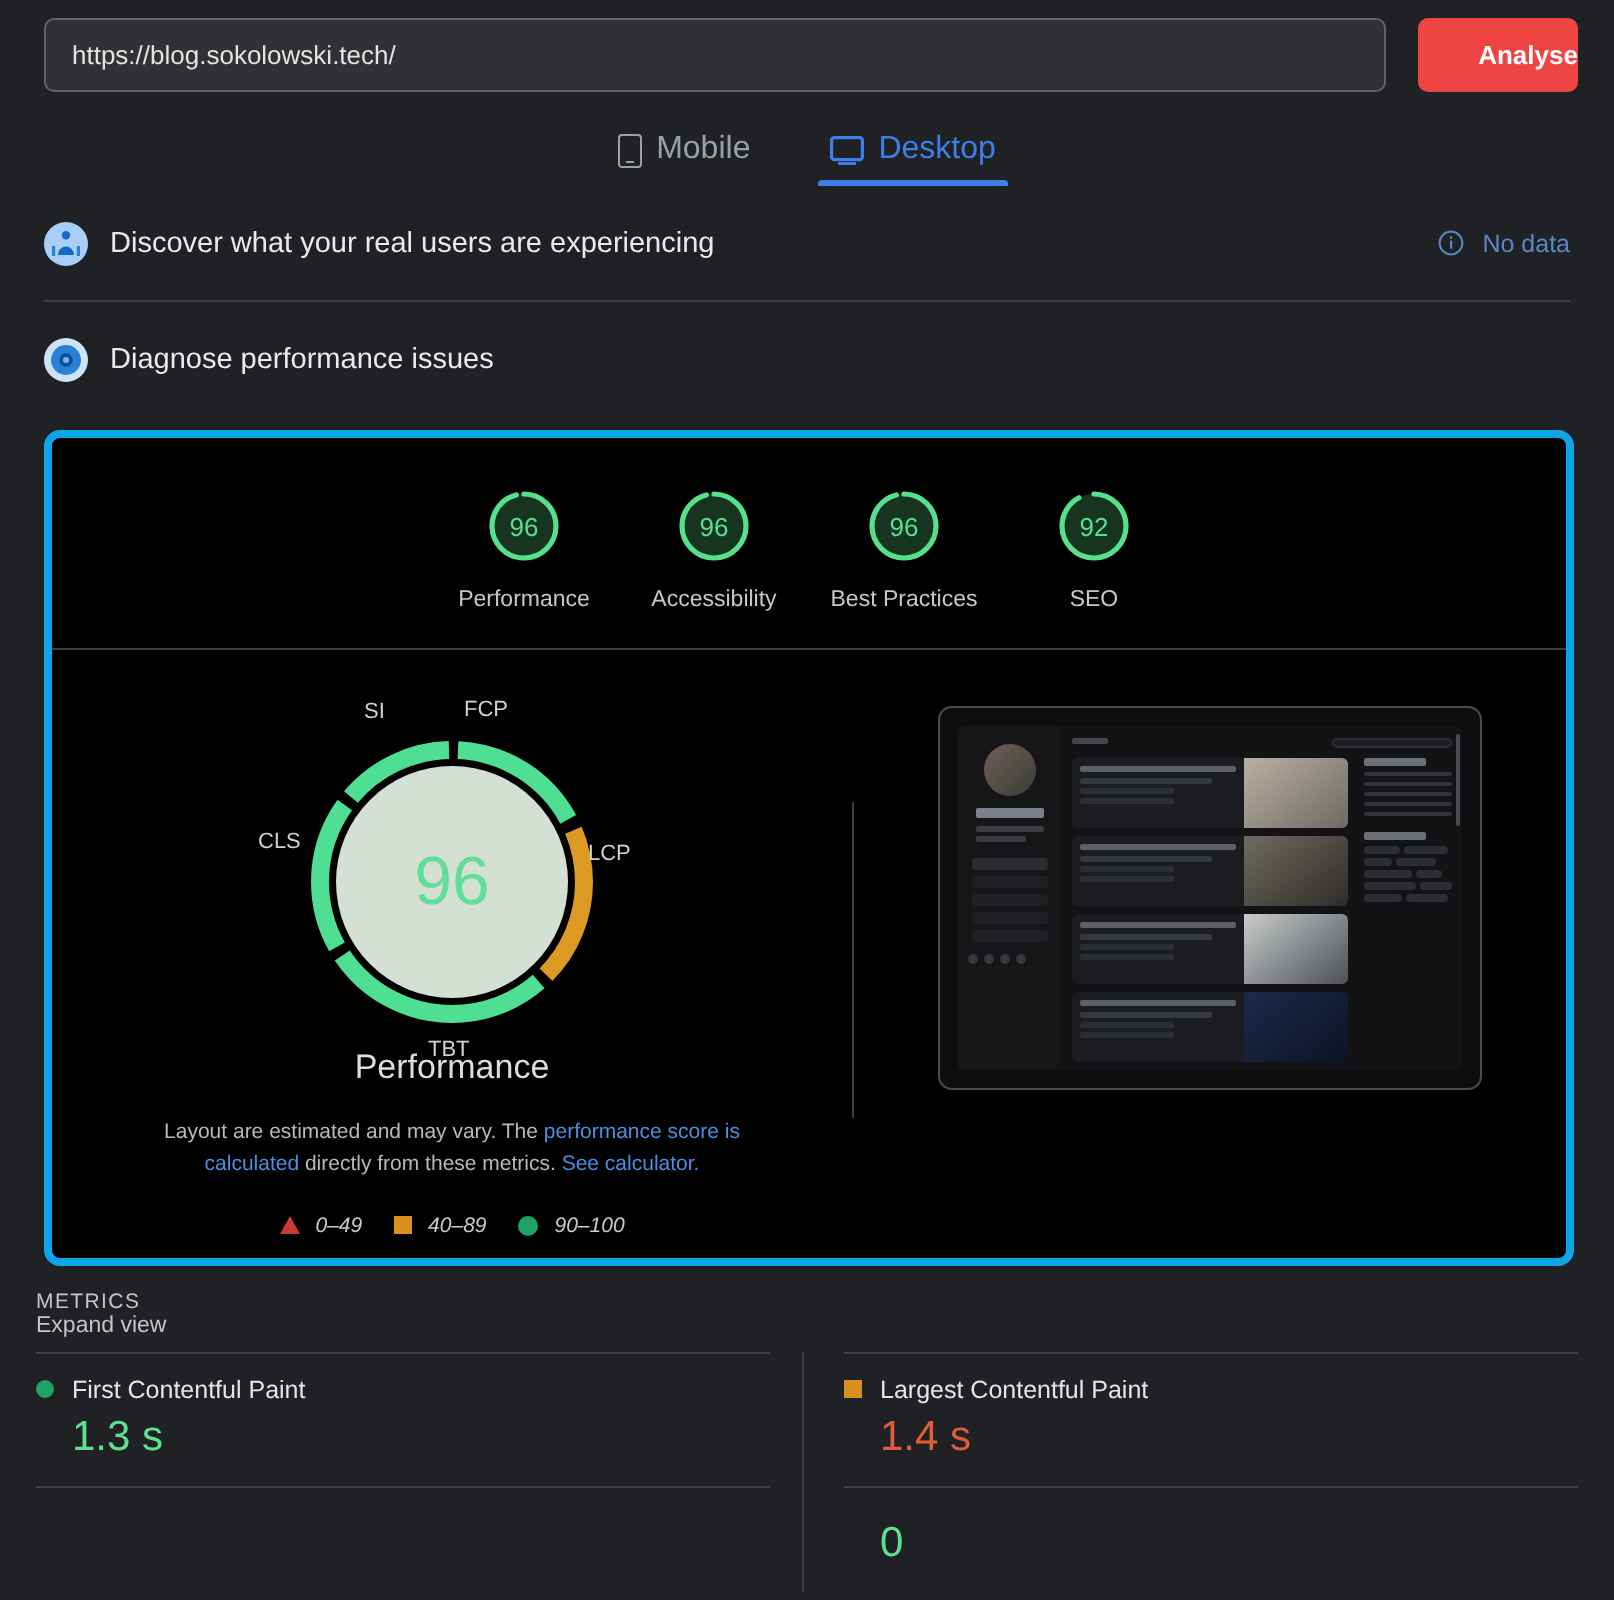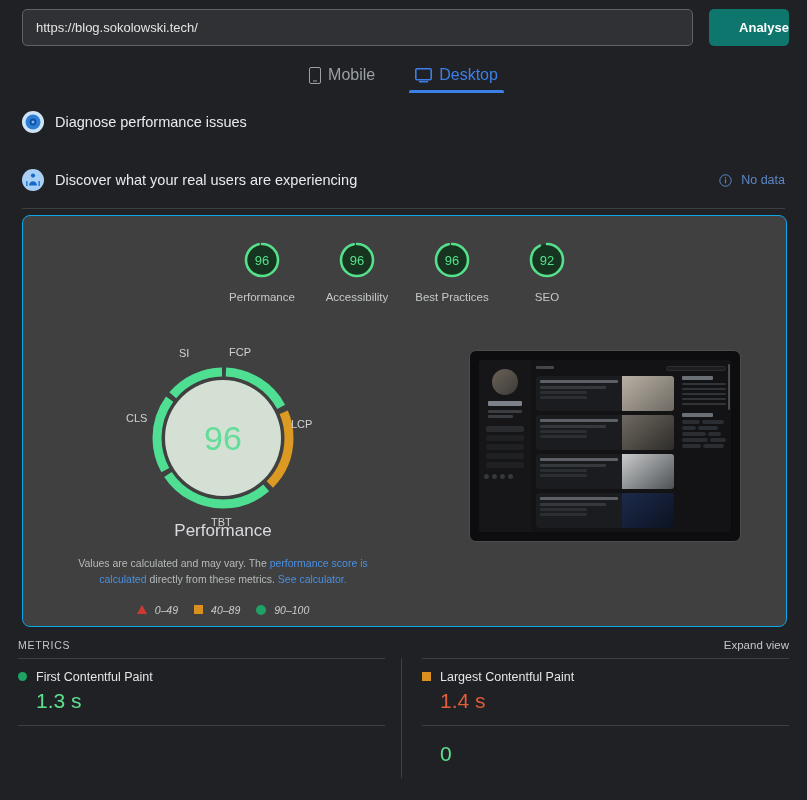--- a/index.html
+++ b/index.html
@@ -23,21 +23,21 @@
     border: 1px solid #5f6368;
     border-radius: 5px;
     color: #e3e3e3;
     font-size: 13px;
     font-family: "Liberation Sans", sans-serif;
     padding: 0 13px;
     outline: none;
   }
   .analyse-btn {
     width: 80px; height: 37px;
-    background: #0f766e;
+    background: #ef4444;
     color: #ffffff;
     border: none; border-radius: 5px;
     font-size: 13px; font-weight: bold;
     font-family: "Liberation Sans", sans-serif;
     cursor: pointer;
     padding-left: 30px;
   }
 
   
   .tabs { display: flex; justify-content: center; gap: 28px; margin-top: 16px; }
@@ -65,23 +65,23 @@
   .section.no-border { border-bottom: none; }
   .sec-icon { width: 22px; height: 22px; margin-right: 11px; flex: 0 0 auto; }
   .sec-title { font-size: 14.5px; color: #e8eaed; flex: 1; }
   .sec-right { display: flex; align-items: center; gap: 9px; }
   .sec-right .nd { font-size: 12.5px; color: #5b87c9; }
   .info-ico { width: 13px; height: 13px; display: block; }
 
   
   .card {
     margin: 6px 20px 0 22px;
-    border: 1px solid #0ea5e9;
+    border: 4px solid #0ea5e9;
     border-radius: 8px;
-    background: #404040;
+    background: #000000;
   }
 
   
   .scores {
     display: flex; justify-content: center; gap: 0;
     padding: 24px 0 18px 0;
     border-bottom: 1px solid #3c4043;
   }
   .score { width: 95px; text-align: center; }
   .gauge-sm { width: 40px; height: 40px; margin: 0 auto 11px auto; position: relative; }
@@ -169,20 +169,21 @@
   .tb-tags { display: flex; flex-wrap: wrap; gap: 2px; margin-top: 2px; }
   .tb-tag { height: 4px; background: #2a2d31; border-radius: 2px; }
   .tb-scroll { position: absolute; right: 1px; top: 4px; width: 2px; height: 46px; background: #4a4d51; border-radius: 1px; }
   .tb-foot { display: flex; gap: 3px; margin-top: 6px; }
   .tb-dot { width: 5px; height: 5px; border-radius: 50%; background: #35383c; }
 
   
   .metrics-head {
     display: flex; align-items: baseline; justify-content: space-between;
     padding: 12px 18px 7px 18px;
+    flex-direction: column;
   }
   .metrics-head .m-title { font-size: 10.5px; letter-spacing: 0.7px; color: #c3c6c8; }
   .metrics-head .expand { font-size: 11.5px; color: #c3c6c8; cursor: pointer; }
   .metrics-grid { display: flex; padding: 0 18px 0 18px; }
   .mcol { flex: 1; }
   .mcol.left { padding-right: 16px; border-right: 1px solid #3c4043; }
   .mcol.right { padding-left: 20px; }
   .metric { padding: 11px 0 12px 0; border-top: 1px solid #3c4043; }
   .metric:first-child { border-top: 1px solid #3c4043; }
   .m-row { display: flex; align-items: center; gap: 9px; text-align: center; }
@@ -216,32 +217,20 @@
       <span>
         <svg width="17" height="15" viewBox="0 0 17 15">
             <rect x="0.8" y="0.8" width="15.4" height="11" rx="1.3" fill="none" stroke="#3d7fe8" stroke-width="1.6"></rect>
             <rect x="4" y="13" width="9" height="1.5" fill="#3d7fe8"></rect>
           </svg>
       </span>
       <span>Desktop</span>
     </div>
   </div>
 
-  <div class="section no-border">
-    <span class="sec-icon">
-      <svg width="22" height="22" viewBox="0 0 22 22">
-        <circle cx="11" cy="11" r="11" fill="#cfe3f8"></circle>
-        <circle cx="11" cy="11" r="7.5" fill="#2d7fd6"></circle>
-        <circle cx="11" cy="11" r="3.4" fill="#0d4fa0"></circle>
-        <circle cx="11" cy="11" r="1.5" fill="#7bb6ef"></circle>
-      </svg>
-    </span>
-    <span class="sec-title">Diagnose performance issues</span>
-  </div>
-
   <div class="section">
     <span class="sec-icon">
       <svg width="22" height="22" viewBox="0 0 22 22">
         <circle cx="11" cy="11" r="11" fill="#a8cff5"></circle>
         <circle cx="11" cy="6.6" r="2.1" fill="#1769c8"></circle>
         <path d="M7 16.5c0-2.4 1.8-4.3 4-4.3s4 1.9 4 4.3z" fill="#1769c8"></path>
         <rect x="4" y="12" width="1.6" height="5" fill="#2d7fd6"></rect>
         <rect x="16.4" y="12" width="1.6" height="5" fill="#2d7fd6"></rect>
       </svg>
     </span>
@@ -251,20 +240,32 @@
         <svg width="13" height="13" viewBox="0 0 13 13">
             <circle cx="6.5" cy="6.5" r="5.7" fill="none" stroke="#5b87c9"></circle>
             <rect x="6" y="5.3" width="1.1" height="4" fill="#5b87c9"></rect>
             <rect x="6" y="3.2" width="1.1" height="1.2" fill="#5b87c9"></rect>
           </svg>
       </span>
       <span class="nd">No data</span>
     </span>
   </div>
 
+  <div class="section no-border">
+    <span class="sec-icon">
+      <svg width="22" height="22" viewBox="0 0 22 22">
+        <circle cx="11" cy="11" r="11" fill="#cfe3f8"></circle>
+        <circle cx="11" cy="11" r="7.5" fill="#2d7fd6"></circle>
+        <circle cx="11" cy="11" r="3.4" fill="#0d4fa0"></circle>
+        <circle cx="11" cy="11" r="1.5" fill="#7bb6ef"></circle>
+      </svg>
+    </span>
+    <span class="sec-title">Diagnose performance issues</span>
+  </div>
+
   <div class="card">
 
     <div class="scores">
 
       <div class="score">
         <div class="gauge-sm">
           <svg width="40" height="40" viewBox="0 0 40 40">
             <circle cx="20" cy="20" r="16" fill="#16341f"></circle>
             <circle cx="20" cy="20" r="16" fill="none" stroke="#57e08c" stroke-width="2.6" stroke-dasharray="96.5 100.5" stroke-linecap="round"></circle>
           </svg>
@@ -331,21 +332,21 @@
           <span class="arclbl" style="left:36px; top:-11px;">SI</span>
           <span class="arclbl" style="left:86px; top:-12px;">FCP</span>
           <span class="arclbl" style="left:148px; top:60px;">LCP</span>
           <span class="arclbl" style="left:68px; top:158px;">TBT</span>
           <span class="arclbl" style="left:-17px; top:54px;">CLS</span>
         </div>
 
         <div class="perf-word">Performance</div>
 
         <div class="perf-note">
-          <span>Values are calculated and may vary. The </span><a href="#">performance score is calculated</a><span> directly from these metrics. </span><a href="#">See calculator.</a>
+          <span>Layout are estimated and may vary. The </span><a href="#">performance score is calculated</a><span> directly from these metrics. </span><a href="#">See calculator.</a>
         </div>
 
         <div class="legend">
           <span class="it">
             <span class="tri"></span>
             <span>0–49</span>
           </span>
           <span class="it">
             <span class="sq"></span>
             <span>40–89</span>

